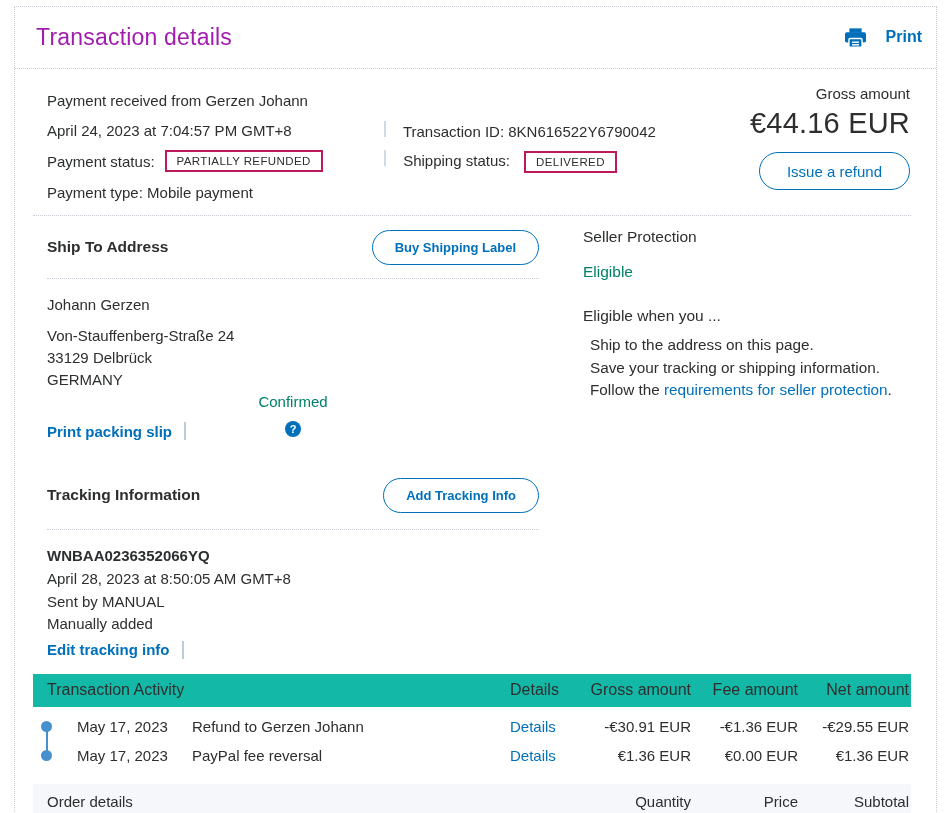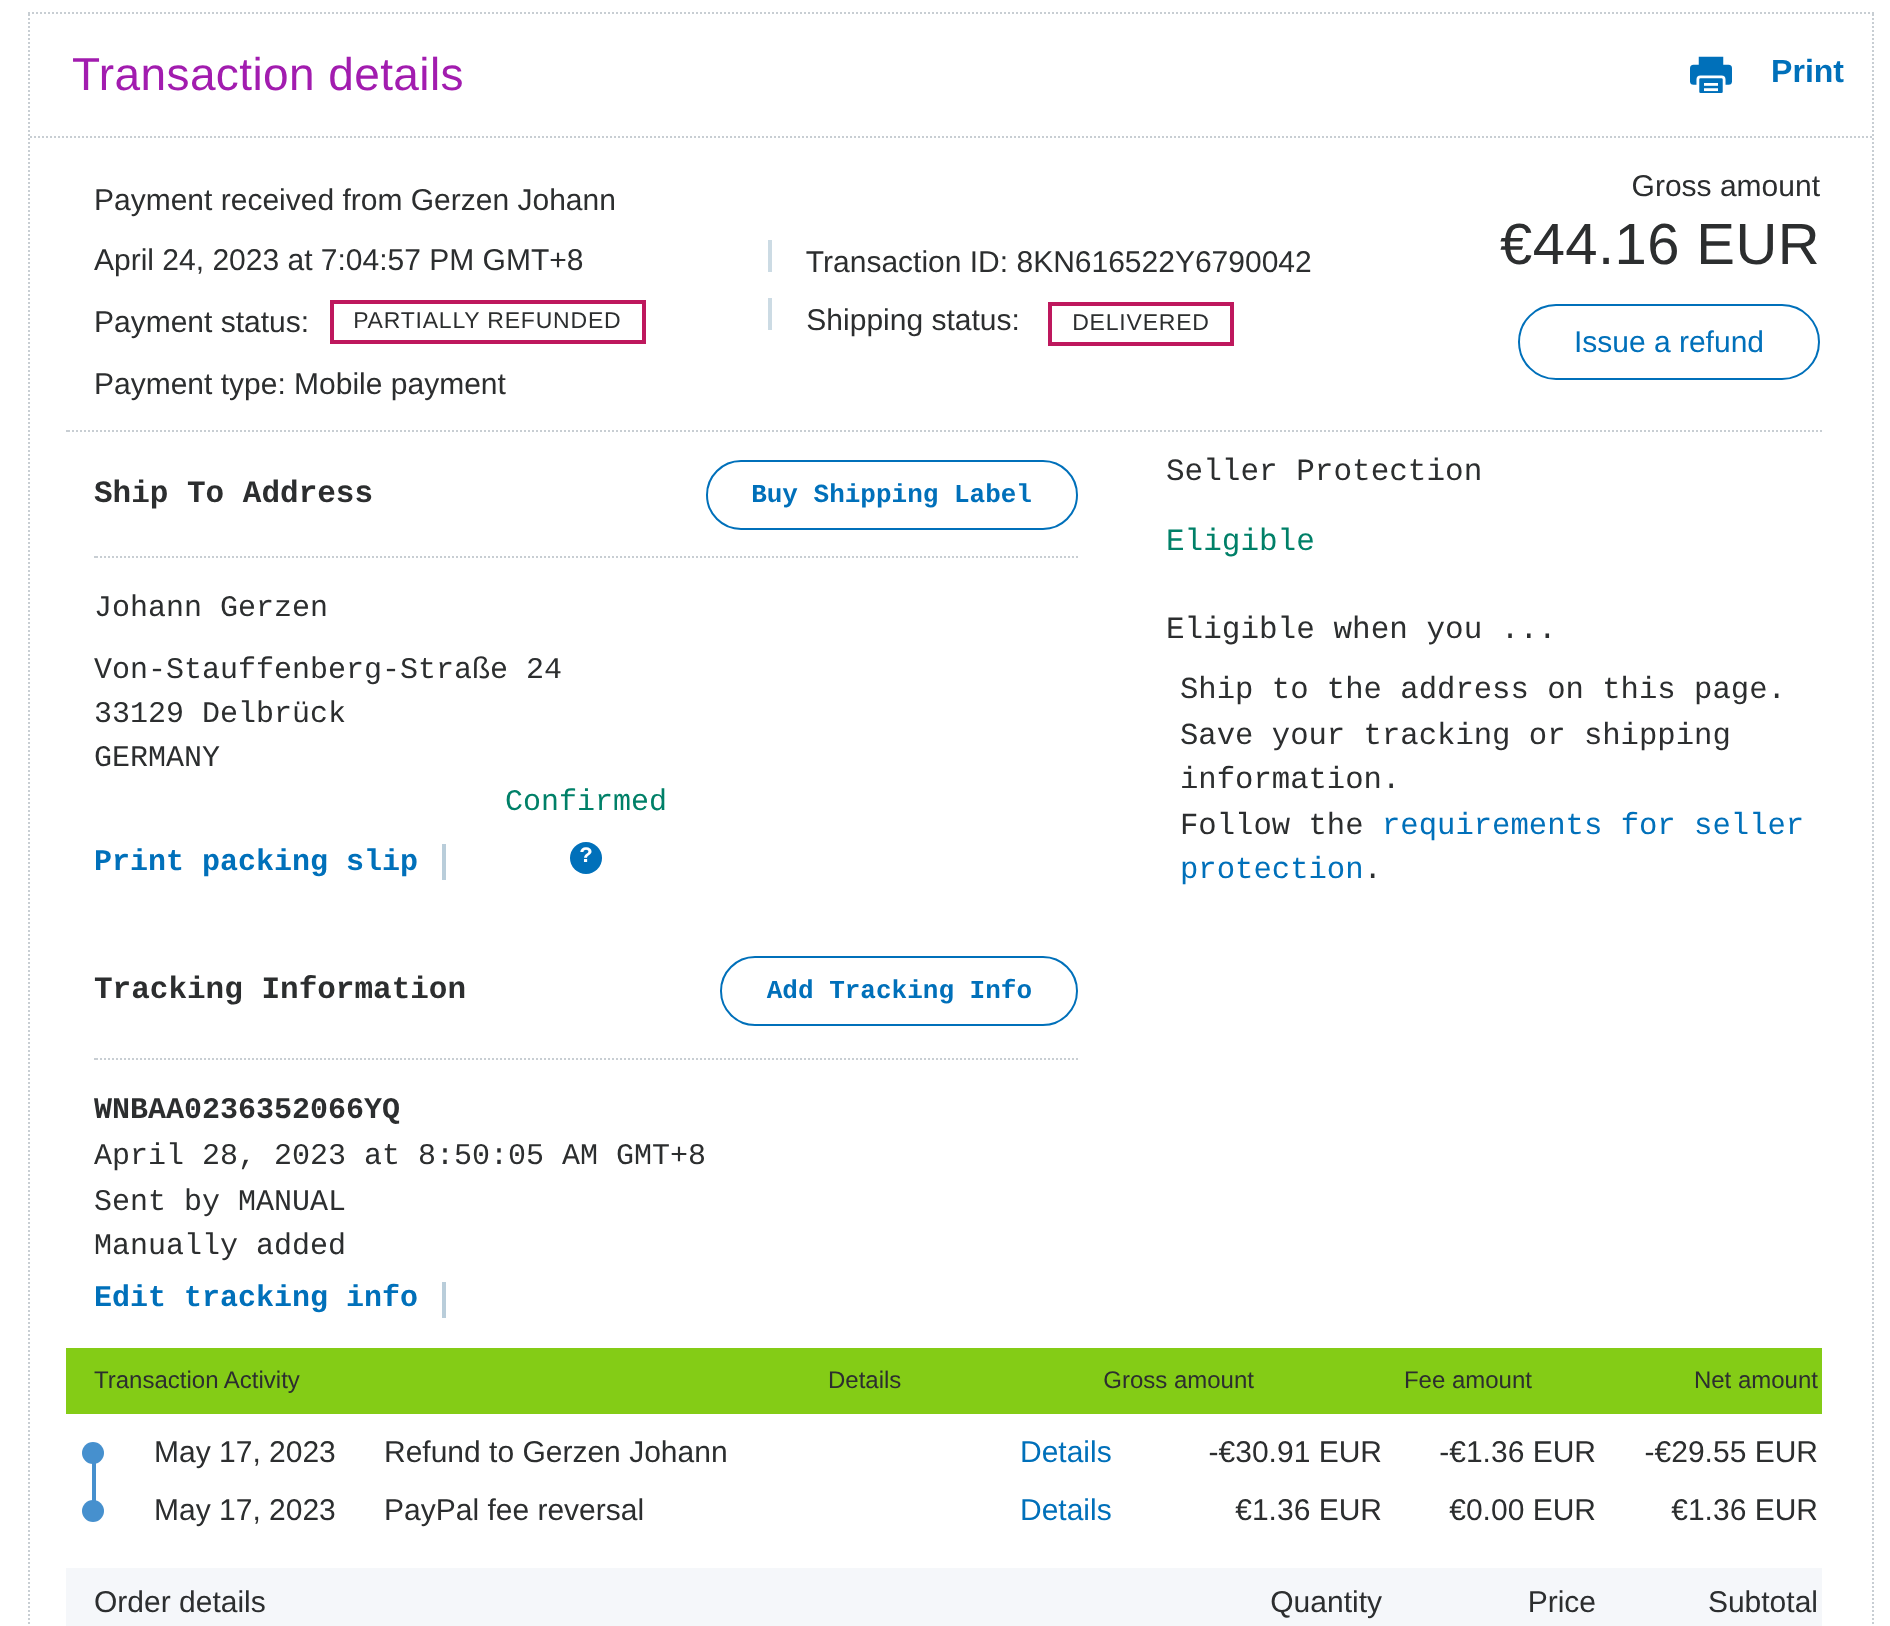--- a/index.html
+++ b/index.html
@@ -40,21 +40,21 @@
   .pill {
     border:1.5px solid #0070ba; border-radius:50px; color:#0070ba; background:#fff;
     display:inline-flex; align-items:center; justify-content:center; cursor:pointer;
     font-family:inherit; white-space:nowrap;
   }
   .refund-btn { margin-top:12px; height:38px; padding:0 27px; font-size:15px; }
 
   .split { border-top:1px dotted #c8ced3; }
 
   
-  .two-col { display:flex; padding-left:14px;font-family:Liberation Mono, monospace; }
+  .two-col { display:flex; padding-left:14px; }
   .left-col { width:492px; }
   .right-col { margin-left:44px; flex:1; padding-top:11px; }
   .sec-head { display:flex; justify-content:space-between; align-items:center; height:62px; }
   .sec-head.tracking { height:68px; margin-top:20px; }
   .sec-title { font-size:15.5px; font-weight:700; }
   .small-pill { height:35px; padding:0 22px; font-size:13px; font-weight:700; }
   .col-divider { border-top:1px dotted #c8ced3; }
   .addr-name { margin-top:17px; font-size:15px; }
   .addr-block { margin-top:12px; font-size:15px; line-height:22px; }
   .confirmed-row { display:flex; align-items:center; gap:8px; color:#008068; height:22px;flex-direction:column; }
@@ -73,21 +73,21 @@
   .sp-sub { margin-top:25px; font-size:15.5px; line-height:19px; }
   .sp-list { margin-top:9px; padding-left:7px; font-size:15.3px; line-height:22.5px; }
   .sp-link { color:#0070ba; cursor:pointer; }
 
   
   .activity { margin-top:14px; }
   .tgrid {
     display:grid; grid-template-columns:44px 115px 1fr 80px 101px 107px 111px;
     align-items:center; padding-right:2px;
   }
-  .thead { background:#84cc16; height:33px; font-size:12px;gap:32px; }
+  .thead { background:#14b8a6; height:33px; font-size:16px; }
   .th-activity { grid-column:1/4; padding-left:14px; }
   .r { text-align:right; }
   .tbody { position:relative; padding-top:5px; }
   .trow { height:29px; font-size:15px; }
   .dot { width:11px; height:11px; border-radius:50%; background:#4690ce; margin-left:8px; }
   .tl-line { position:absolute; left:12.5px; top:19.5px; width:2px; height:29px; background:#4690ce; }
   .details-link { color:#0070ba; cursor:pointer; }
 
   .order-head { margin-top:14px; height:36px; background:#f5f7fa; font-size:15px; }
   .oh-title { grid-column:1/4; padding-left:14px; }

